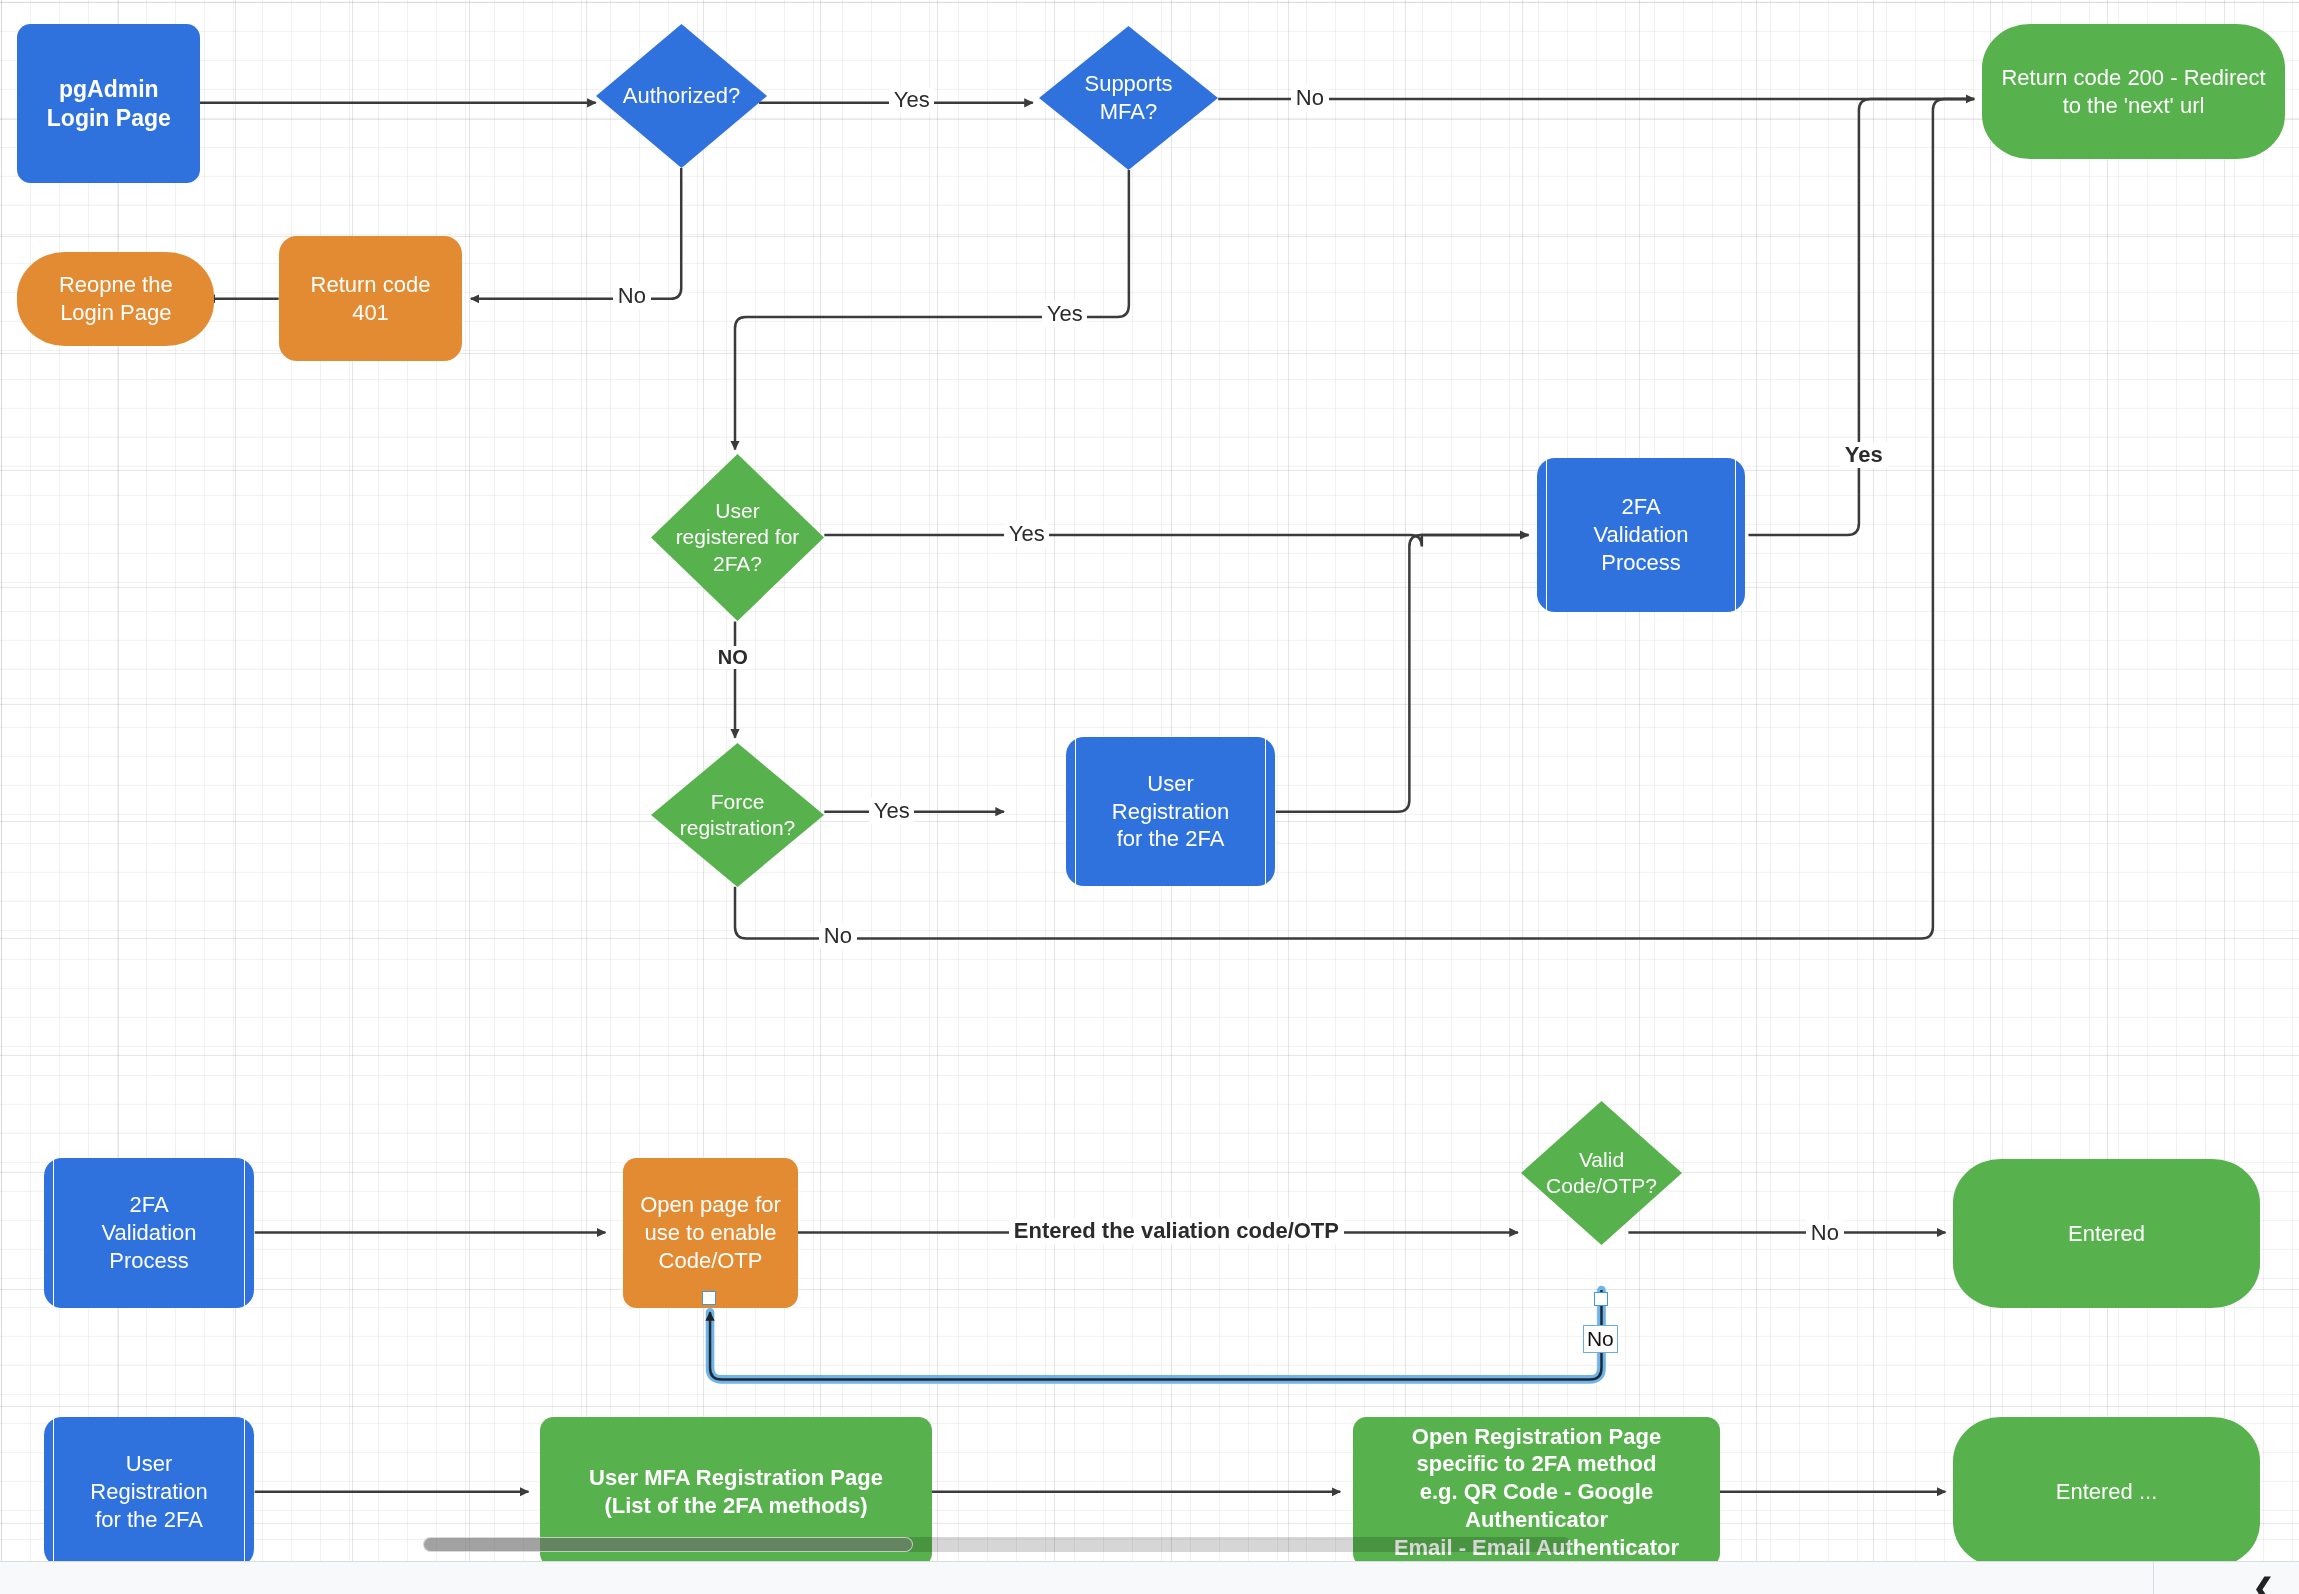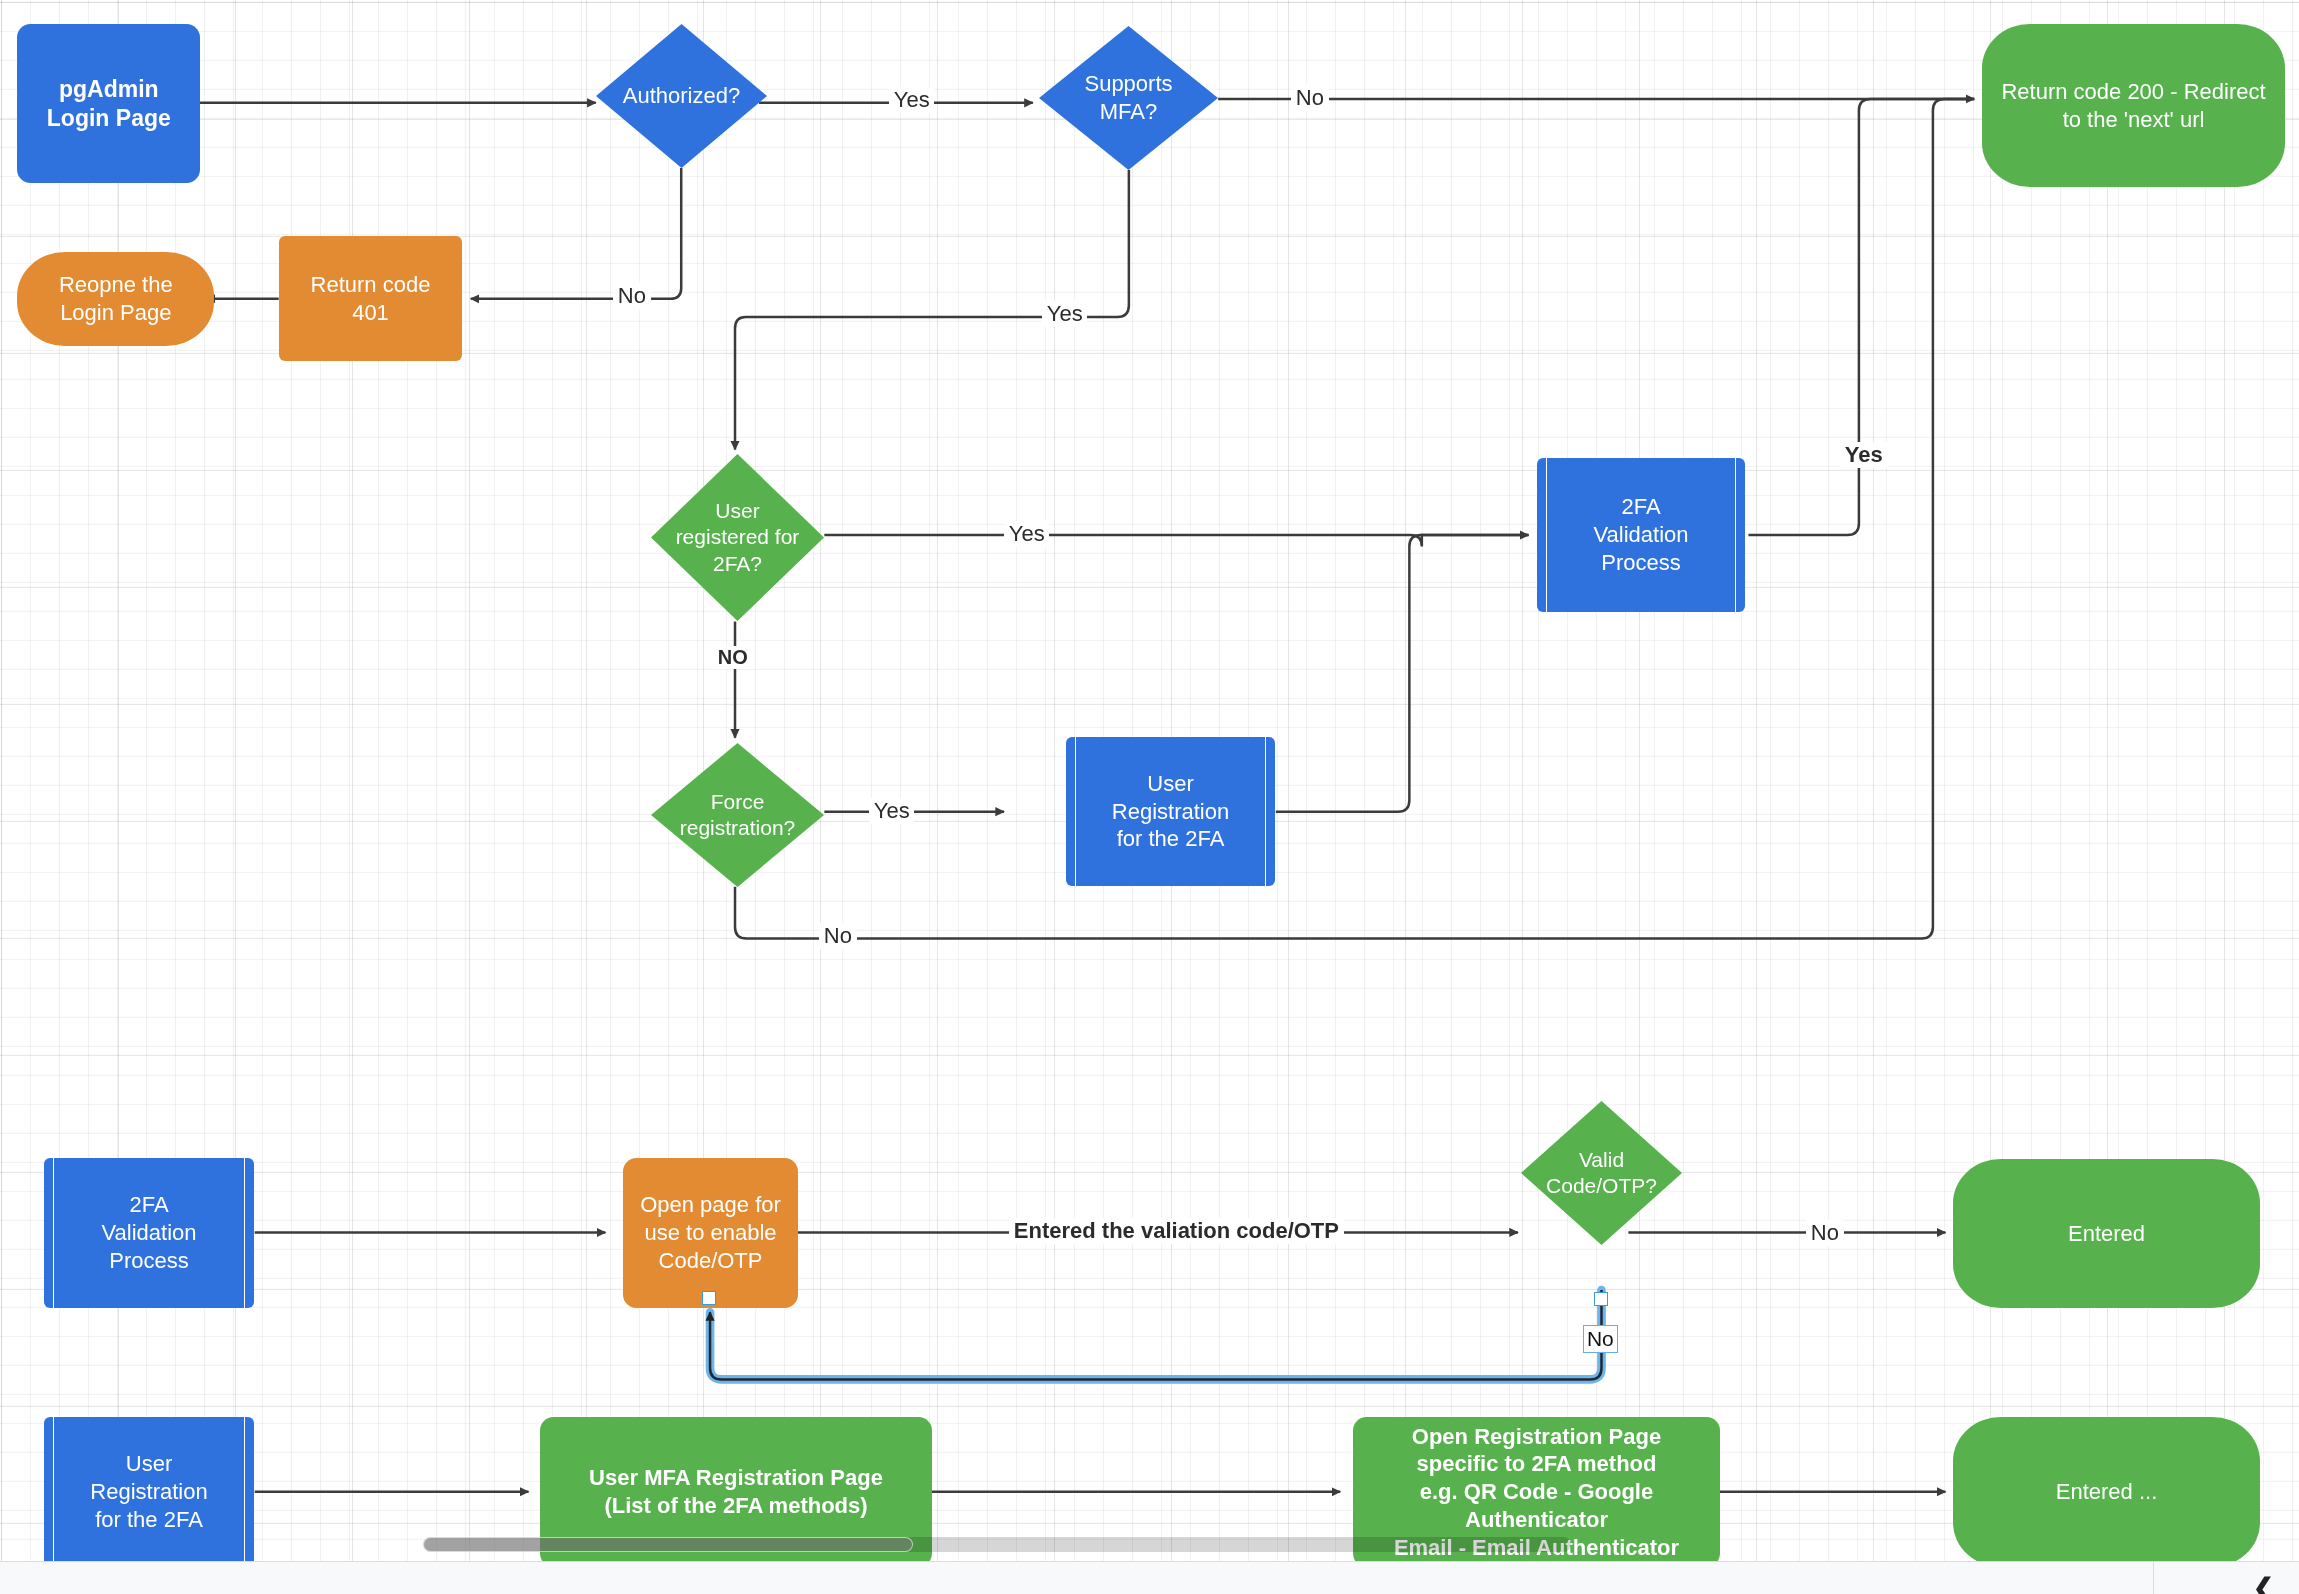--- a/index.html
+++ b/index.html
@@ -36,21 +36,21 @@
     justify-content: center;
     text-align: center;
     color: #ffffff;
     line-height: 1.26;
     user-select: none;
   }
   .node .txt { width: 100%; padding: 0 5.8px; }
   
   .n-round    { border-radius: 13.4px; }
   .n-pill     { border-radius: 48px / 44px; }
-  .n-process  { border-radius: 6px; }
+  .n-process  { border-radius: 18px; }
   .blue  { background: #2f72dd; }
   .green { background: #57b14d; }
   .orange{ background: #e38b33; }
   
   .subproc::before, .subproc::after {
     content: ""; position: absolute; top: 0; bottom: 0; width: 1.9px;
     background: #ffffff;
   }
   .subproc::before { left: 8.6px; }
   .subproc::after  { right: 8.6px; }
@@ -190,21 +190,21 @@
     <div class="txt" style="font-size:22px;">Supports<br>MFA?</div>
   </div>
 
   <div class="diamond" style="left:596px; top:24px; width:171px; height:144px;">
     <svg class="shape" viewBox="0 0 178 150" preserveAspectRatio="none">
       <polygon points="89,0 178,75 89,150 0,75" fill="#2f72dd"></polygon>
     </svg>
     <div class="txt" style="font-size:22px;">Authorized?</div>
   </div>
 
-  <div class="node green n-pill" style="left:1982px; top:24px; width:303px; height:163px; font-size:22px;justify-content:flex-end;">
+  <div class="node green n-pill" style="left:1982px; top:24px; width:303px; height:135px; font-size:22px;justify-content:flex-end;">
     <div class="txt">
       Return code 200 - Redirect<br>to the 'next' url
     </div>
   </div>
 
   <div class="node orange n-pill" style="left:17.3px; top:252px; width:197px; height:94px; font-size:22px;">
     <div class="txt">
       Reopne the<br>Login Page
     </div>
   </div>

